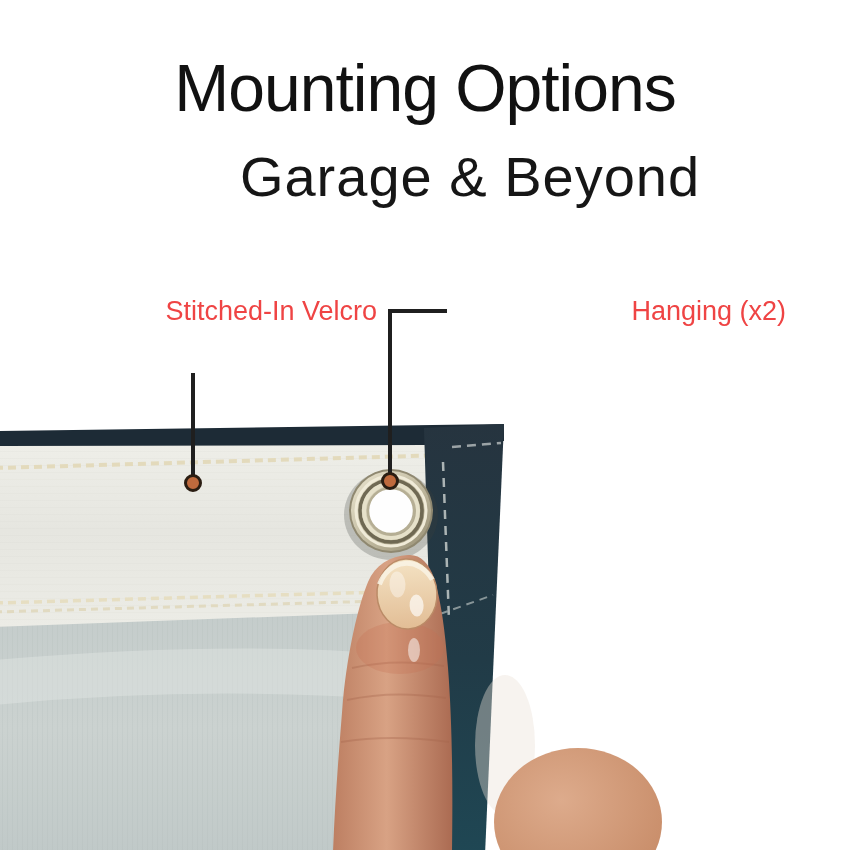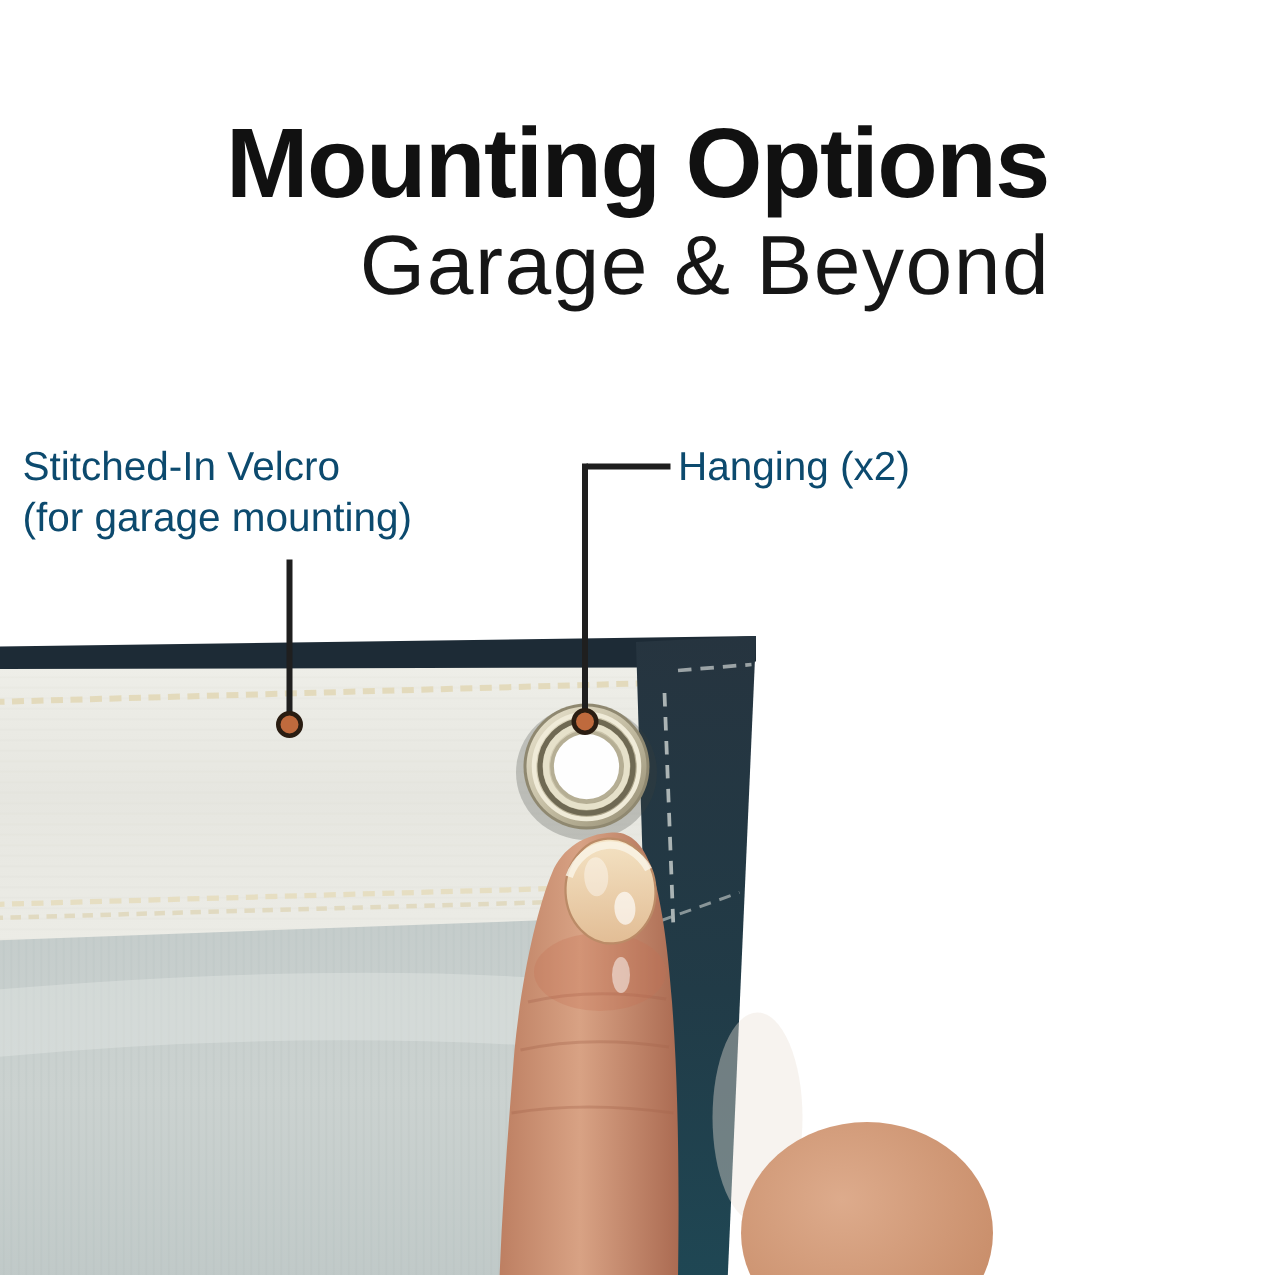--- a/index.html
+++ b/index.html
@@ -3,29 +3,29 @@
 <meta charset="utf-8">
 <style>
   html,body{margin:0;padding:0;background:#ffffff;}
   #canvas{
     position:relative;width:850px;height:850px;overflow:hidden;
     background:#ffffff;font-family:"Liberation Sans","DejaVu Sans",sans-serif;
     color:#141414;
   }
   .abs{position:absolute;}
   .page-title{
-    top:68px;left:0;width:850px;text-align:center;
-    font-size:66px;font-weight:700;letter-spacing:-1px;line-height:80px;color:#111;
+    top:48px;left:0;width:850px;text-align:center;
+    font-size:66px;font-weight:400;letter-spacing:-1px;line-height:80px;color:#111;
   }
   .page-subtitle{
     top:140px;left:0;width:850px;text-align:center;
     font-size:56px;font-weight:400;letter-spacing:1px;line-height:74px;color:#161616;margin-left:45px;
   }
   .callout-label{
-    text-align:left;font-size:27px;line-height:34px;font-weight:400;color:#0c4a6e;
+    text-align:right;font-size:27px;line-height:34px;font-weight:400;color:#ef4444;
   }
   .callout-left{top:294px;left:15px;width:362px;}
   .callout-right{top:294px;left:452px;width:334px;}
   .leader{background:#1f1f1f;}
   .leader-v-left{left:191px;top:373px;width:4px;height:103px;}
   .bracket-h{left:391px;top:309px;width:56px;height:4px;}
   .bracket-v{left:388px;top:309px;width:4px;height:167px;}
   .marker-dot{
     width:12px;height:12px;border-radius:50%;
     background:#bf6a3d;border:3px solid #2a1d12;
@@ -142,21 +142,20 @@
     <ellipse cx="414" cy="650" rx="6" ry="12" fill="#ffffff" opacity="0.5"></ellipse>
 
     <ellipse cx="578" cy="822" rx="84" ry="74" fill="url(#gradKnuckle)"></ellipse>
   </svg>
 
   <div class="abs page-title">Mounting Options</div>
   <div class="abs page-subtitle">Garage &amp; Beyond</div>
 
   <div class="abs callout-label callout-left">
     <span style="display:block">Stitched-In Velcro</span>
-    <span style="display:block">(for garage mounting)</span>
   </div>
   <div class="abs leader leader-v-left"></div>
   <div class="abs marker-dot dot-left"></div>
 
   <div class="abs callout-label callout-right">
     <span style="display:block">Hanging (x2)</span>
   </div>
   <div class="abs leader bracket-h"></div>
   <div class="abs leader bracket-v"></div>
   <div class="abs marker-dot dot-right"></div>

